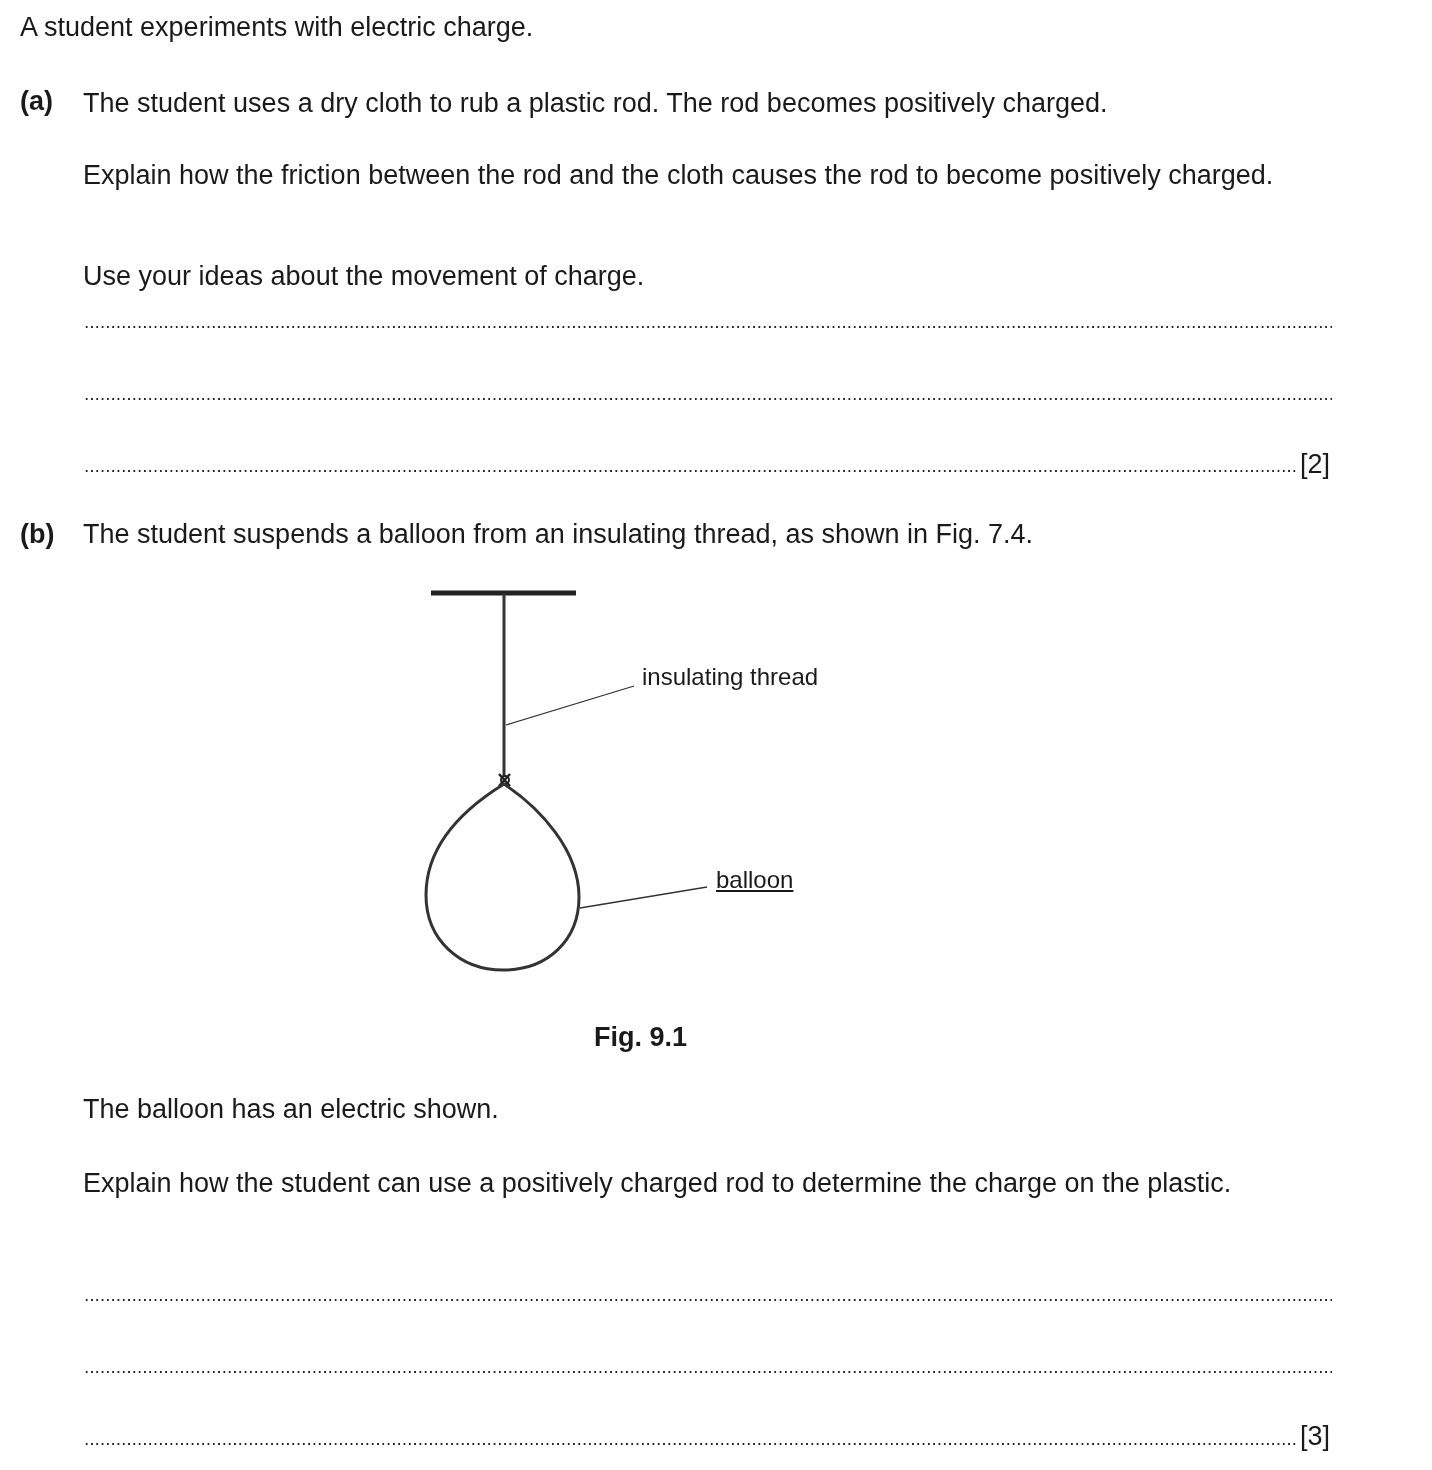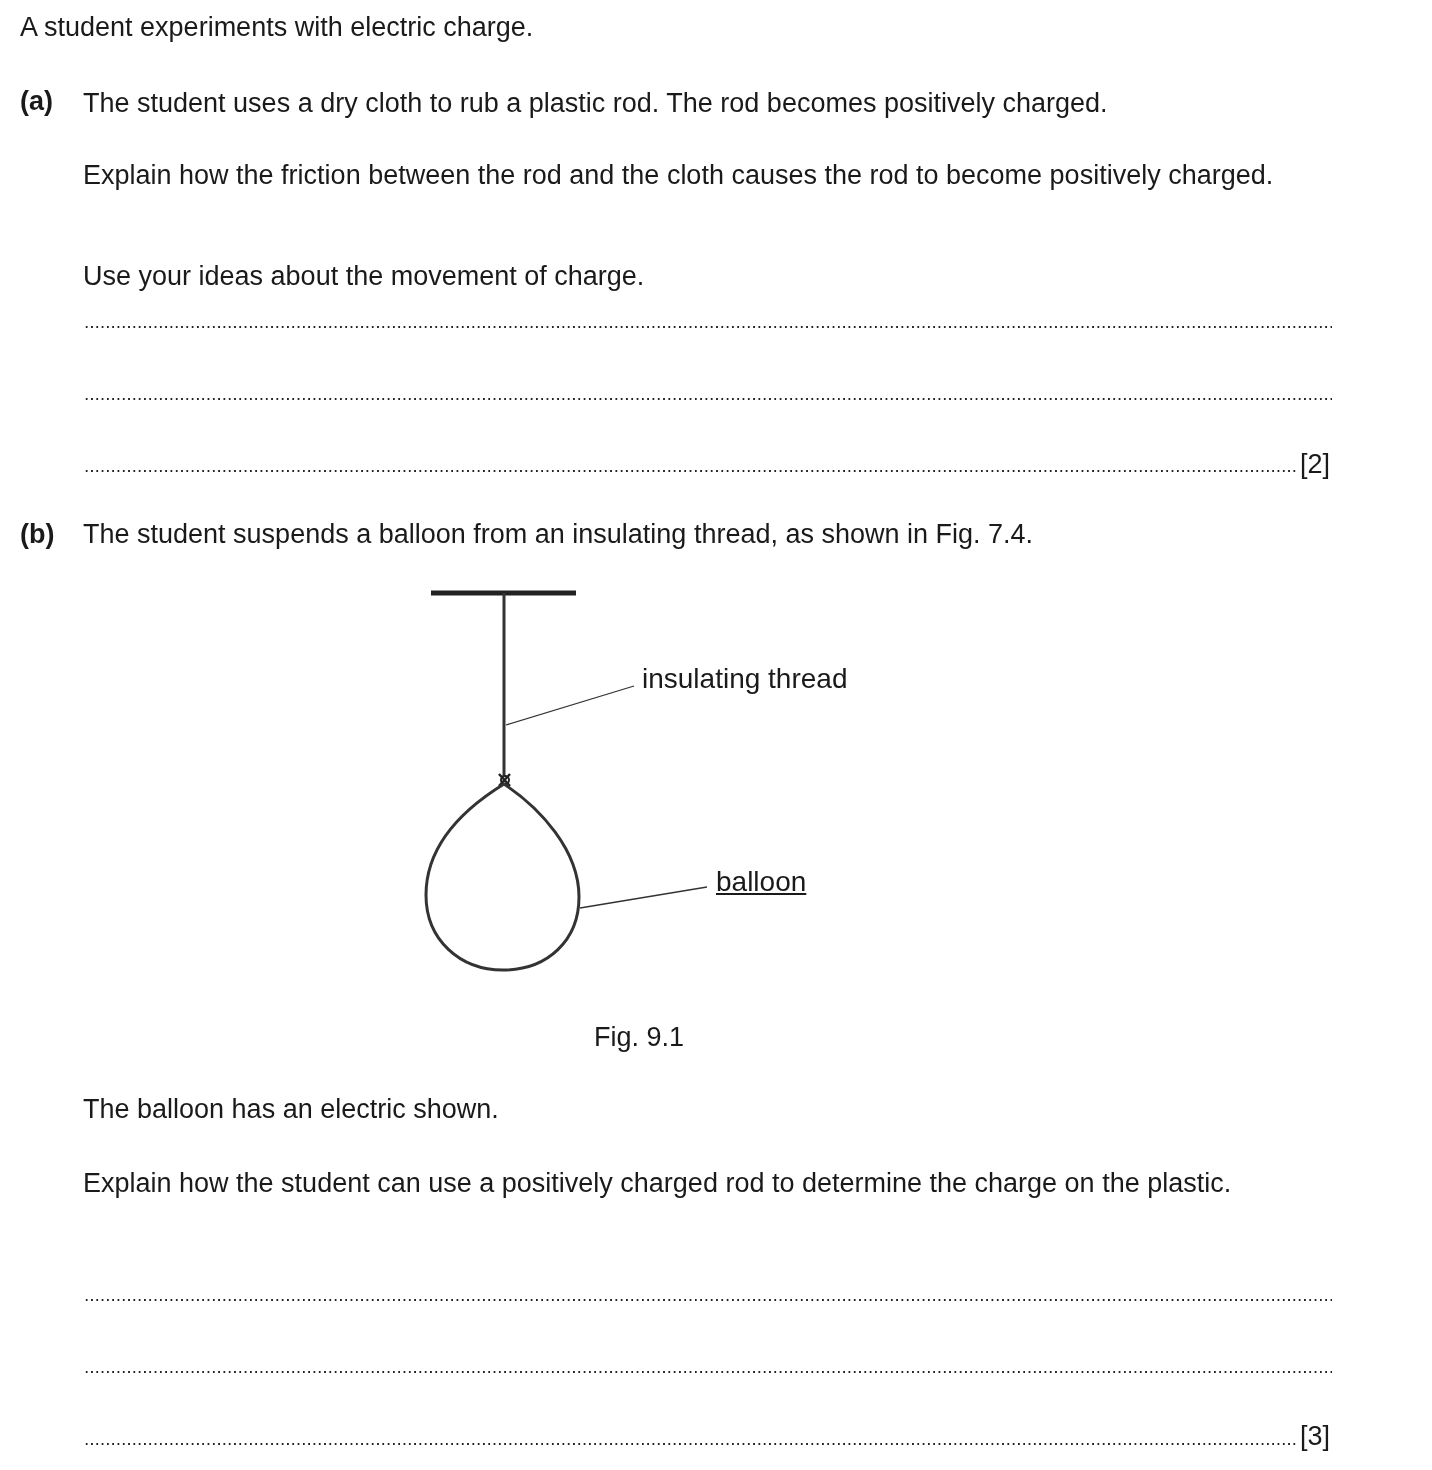--- a/index.html
+++ b/index.html
@@ -11,22 +11,22 @@
   .abs { position: absolute; white-space: nowrap; }
   .intro { left: 20px; top: 12px; }
   .qlabel { font-weight: bold; left: 20px; }
   .para { left: 83px; width: 1252px; white-space: normal; line-height: 36px; text-align: justify; text-align-last: left; }
   .dots {
     position: absolute; left: 84px; height: 2px;
     background-image: radial-gradient(circle, #222 0.9px, transparent 1.1px);
     background-size: 5.3px 2px; background-repeat: repeat-x;
   }
   .mark { position: absolute; }
-  .figcap { font-weight: normal; left: 594px; top: 1022px; }
-  .lbl { font-size: 28px; }
+  .figcap { font-weight: bold; left: 594px; top: 1022px; }
+  .lbl { font-size: 24px; }
 </style>
 </head>
 <body>
 
 <div>
 
   <div class="abs intro">A student experiments with electric charge.</div>
 
   <div class="abs qlabel" style="top:86px;">(a)</div>
   <div class="abs" style="left:83px; top:88px;">The student uses a dry cloth to rub a plastic rod. The rod becomes positively charged.</div>

